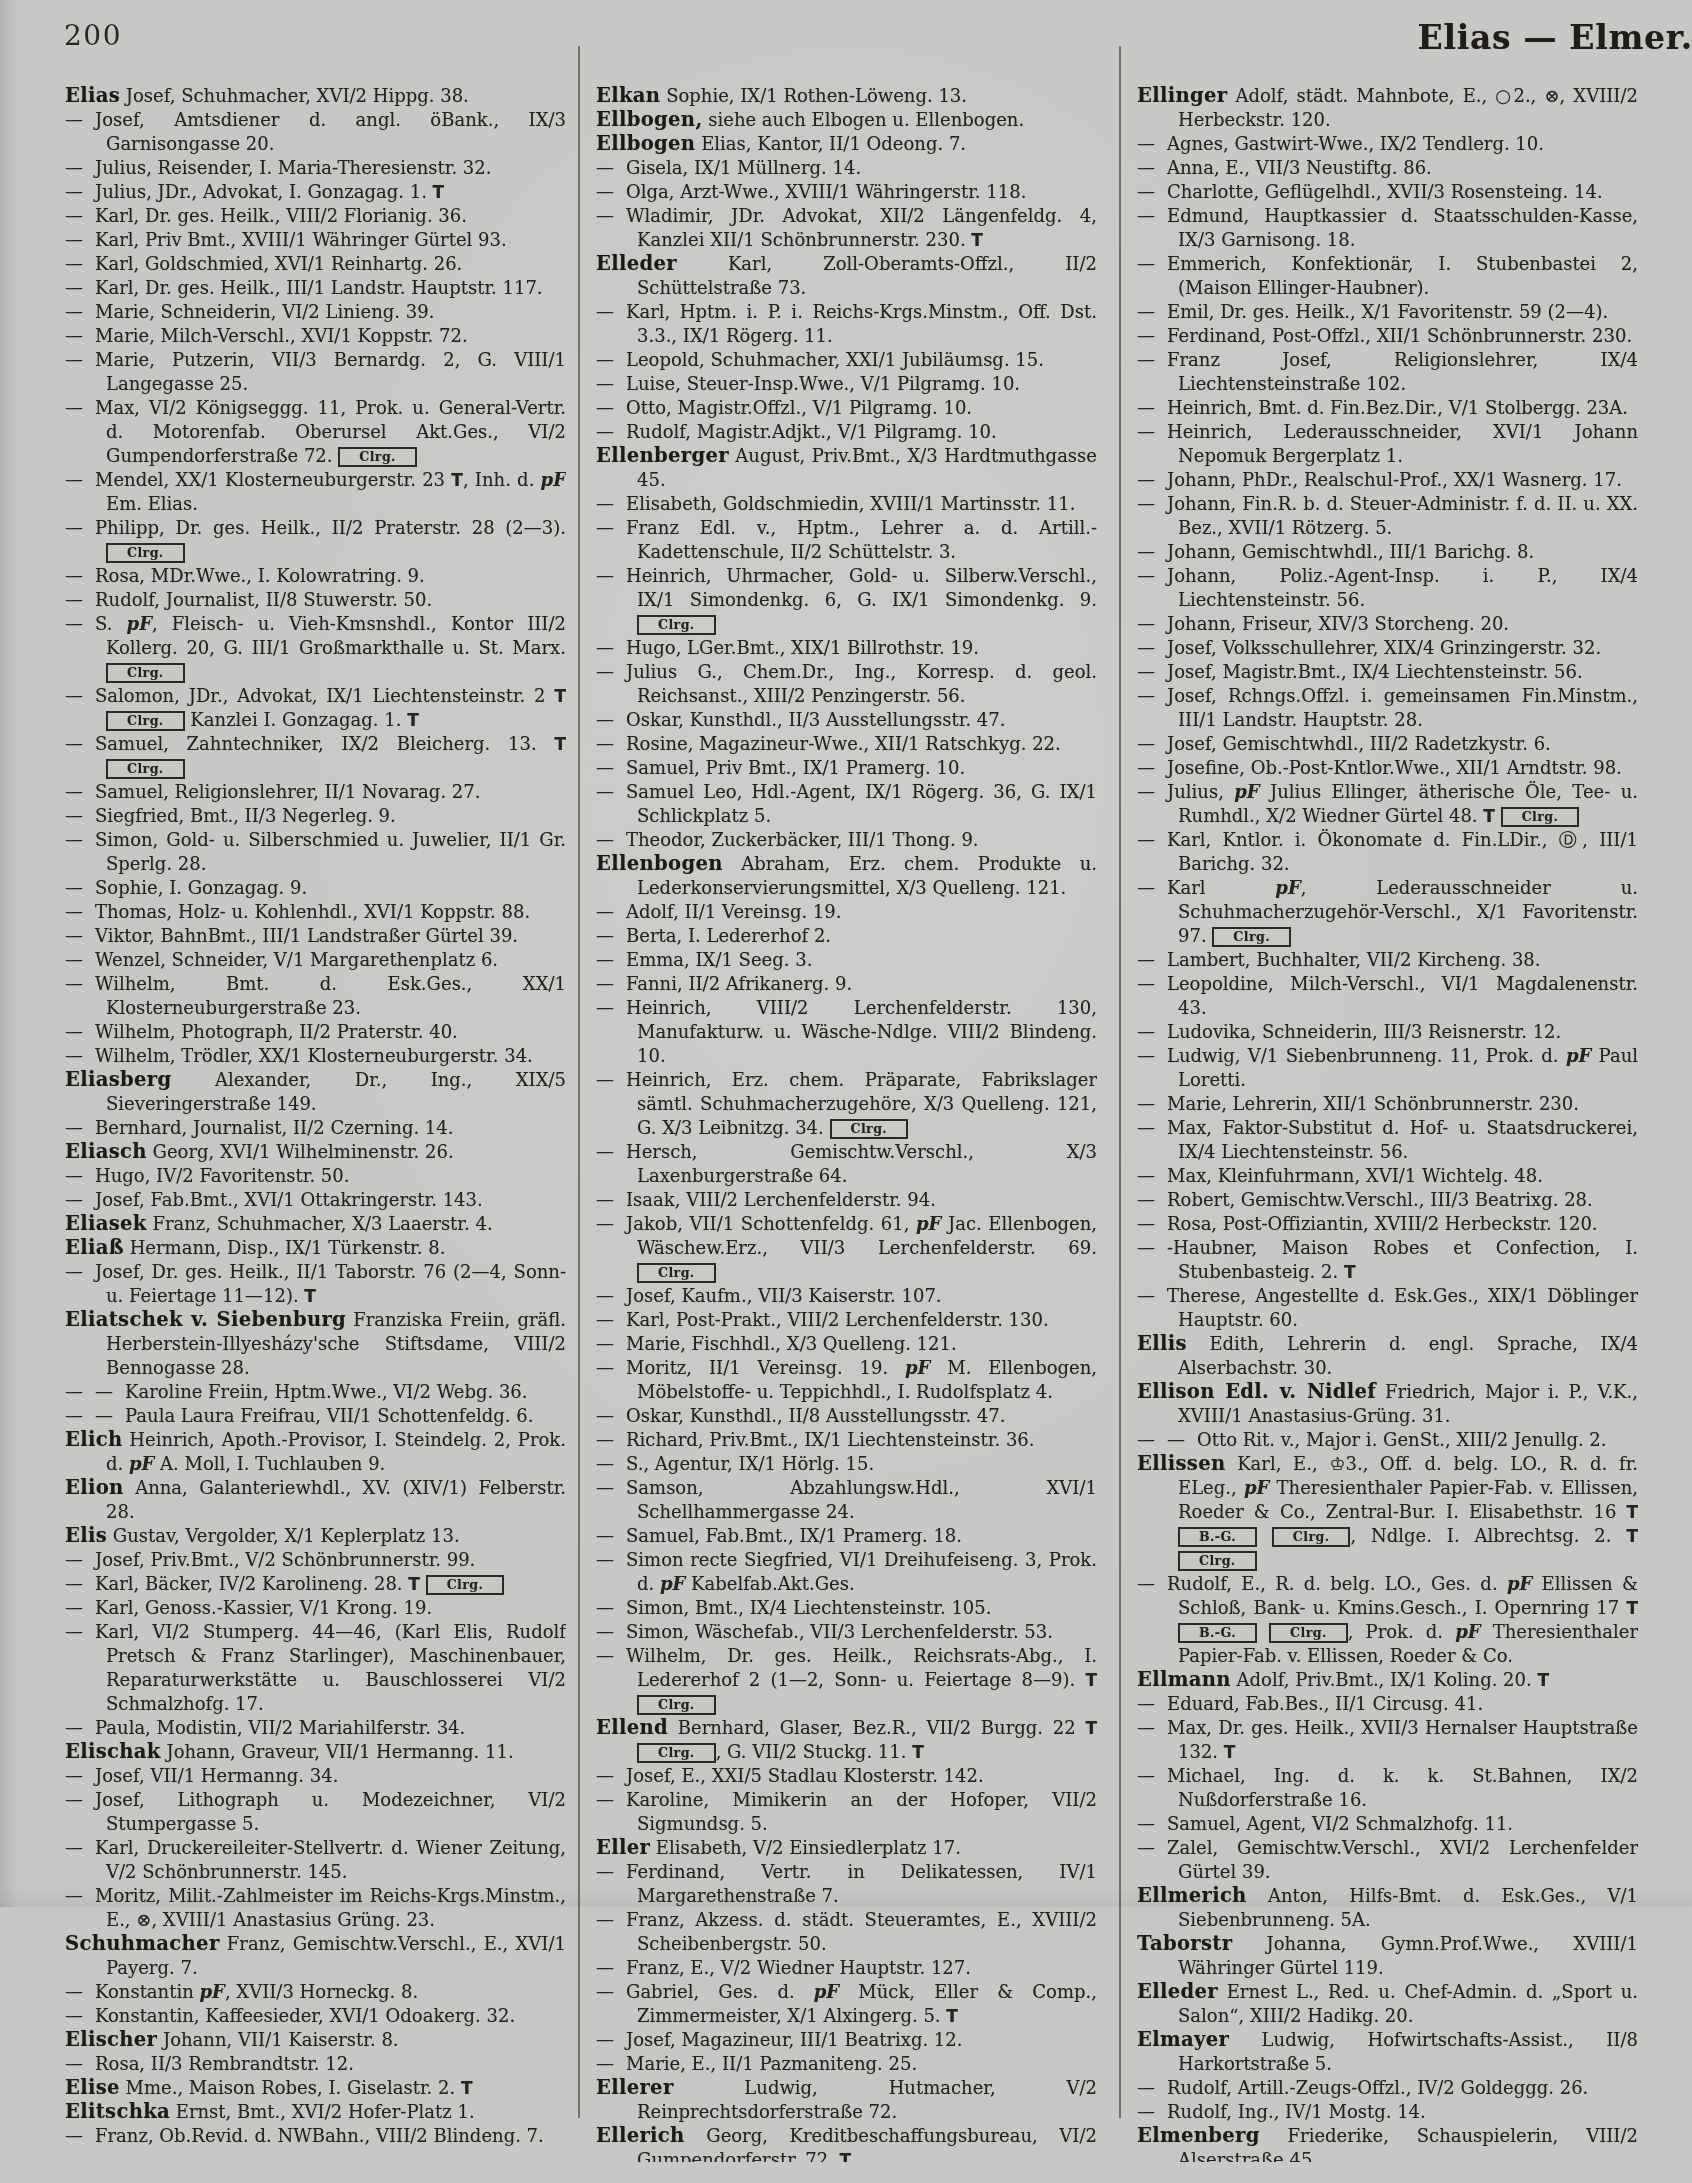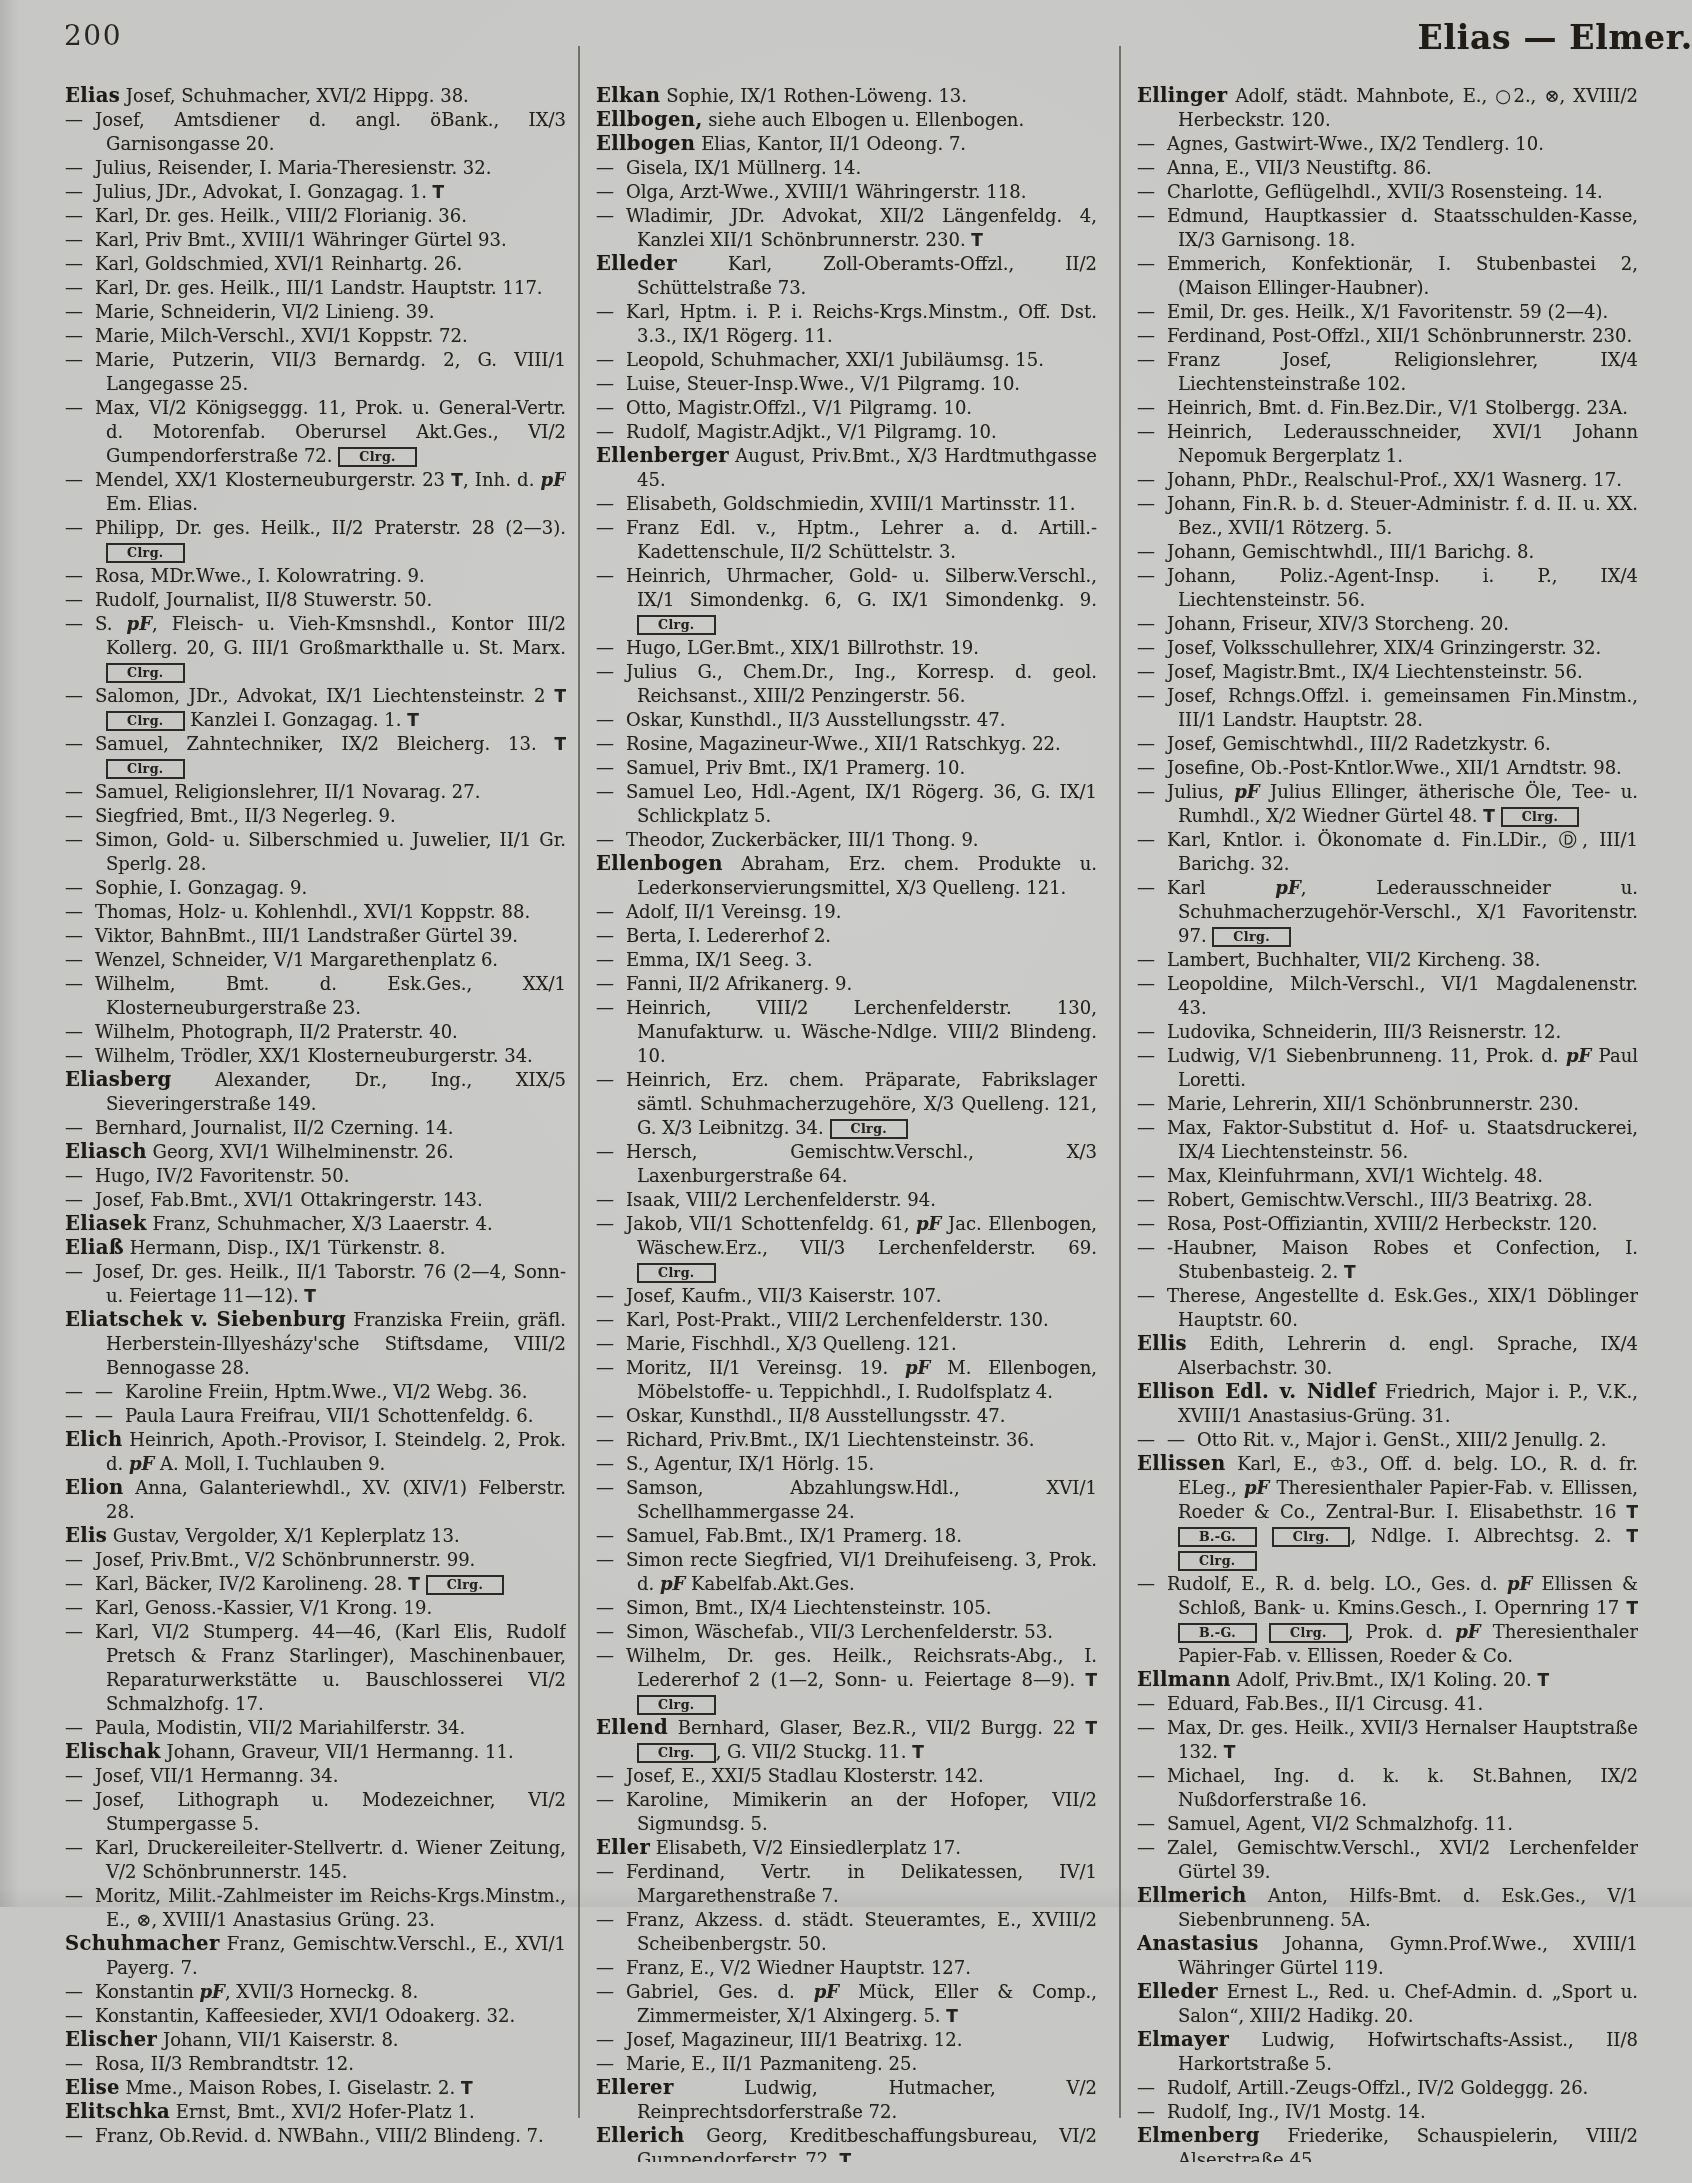--- a/index.html
+++ b/index.html
@@ -232,21 +232,21 @@
       <div class="entry"><span class="dash">—</span><span class="dash">—</span>Otto Rit. v., Major i. GenSt., XIII/2 Jenullg. 2.</div>
       <div class="entry"><span class="lead">Ellissen</span> Karl, E., ♔3., Off. d. belg. LO., R. d. fr. ELeg., <span class="pf">pF</span> Theresienthaler Papier-Fab. v. Ellissen, Roeder &amp; Co., Zentral-Bur. I. Elisabethstr. 16 <span class="tel">T</span> <span class="badge">B.-G.</span> <span class="badge">Clrg.</span>, Ndlge. I. Albrechtsg. 2. <span class="tel">T</span> <span class="badge">Clrg.</span></div>
       <div class="entry"><span class="dash">—</span>Rudolf, E., R. d. belg. LO., Ges. d. <span class="pf">pF</span> Ellissen &amp; Schloß, Bank- u. Kmins.Gesch., I. Opernring 17 <span class="tel">T</span> <span class="badge">B.-G.</span> <span class="badge">Clrg.</span>, Prok. d. <span class="pf">pF</span> Theresienthaler Papier-Fab. v. Ellissen, Roeder &amp; Co.</div>
       <div class="entry"><span class="lead">Ellmann</span> Adolf, Priv.Bmt., IX/1 Koling. 20. <span class="tel">T</span></div>
       <div class="entry"><span class="dash">—</span>Eduard, Fab.Bes., II/1 Circusg. 41.</div>
       <div class="entry"><span class="dash">—</span>Max, Dr. ges. Heilk., XVII/3 Hernalser Hauptstraße 132. <span class="tel">T</span></div>
       <div class="entry"><span class="dash">—</span>Michael, Ing. d. k. k. St.Bahnen, IX/2 Nußdorferstraße 16.</div>
       <div class="entry"><span class="dash">—</span>Samuel, Agent, VI/2 Schmalzhofg. 11.</div>
       <div class="entry"><span class="dash">—</span>Zalel, Gemischtw.Verschl., XVI/2 Lerchenfelder Gürtel 39.</div>
       <div class="entry"><span class="lead">Ellmerich</span> Anton, Hilfs-Bmt. d. Esk.Ges., V/1 Siebenbrunneng. 5A.</div>
-      <div class="entry"><span class="lead">Anastasius</span> Johanna, Gymn.Prof.Wwe., XVIII/1 Währinger Gürtel 119.</div>
+      <div class="entry"><span class="lead">Taborstr</span> Johanna, Gymn.Prof.Wwe., XVIII/1 Währinger Gürtel 119.</div>
       <div class="entry"><span class="lead">Elleder</span> Ernest L., Red. u. Chef-Admin. d. „Sport u. Salon“, XIII/2 Hadikg. 20.</div>
       <div class="entry"><span class="lead">Elmayer</span> Ludwig, Hofwirtschafts-Assist., II/8 Harkortstraße 5.</div>
       <div class="entry"><span class="dash">—</span>Rudolf, Artill.-Zeugs-Offzl., IV/2 Goldeggg. 26.</div>
       <div class="entry"><span class="dash">—</span>Rudolf, Ing., IV/1 Mostg. 14.</div>
       <div class="entry"><span class="lead">Elmenberg</span> Friederike, Schauspielerin, VIII/2 Alserstraße 45.</div>
       <div class="entry"><span class="lead">Elmer</span> Alfred, Vertreter, XXI/4 Kagran Floridsdorferstr. 142.</div>
     </div>
 </div>
 
 

